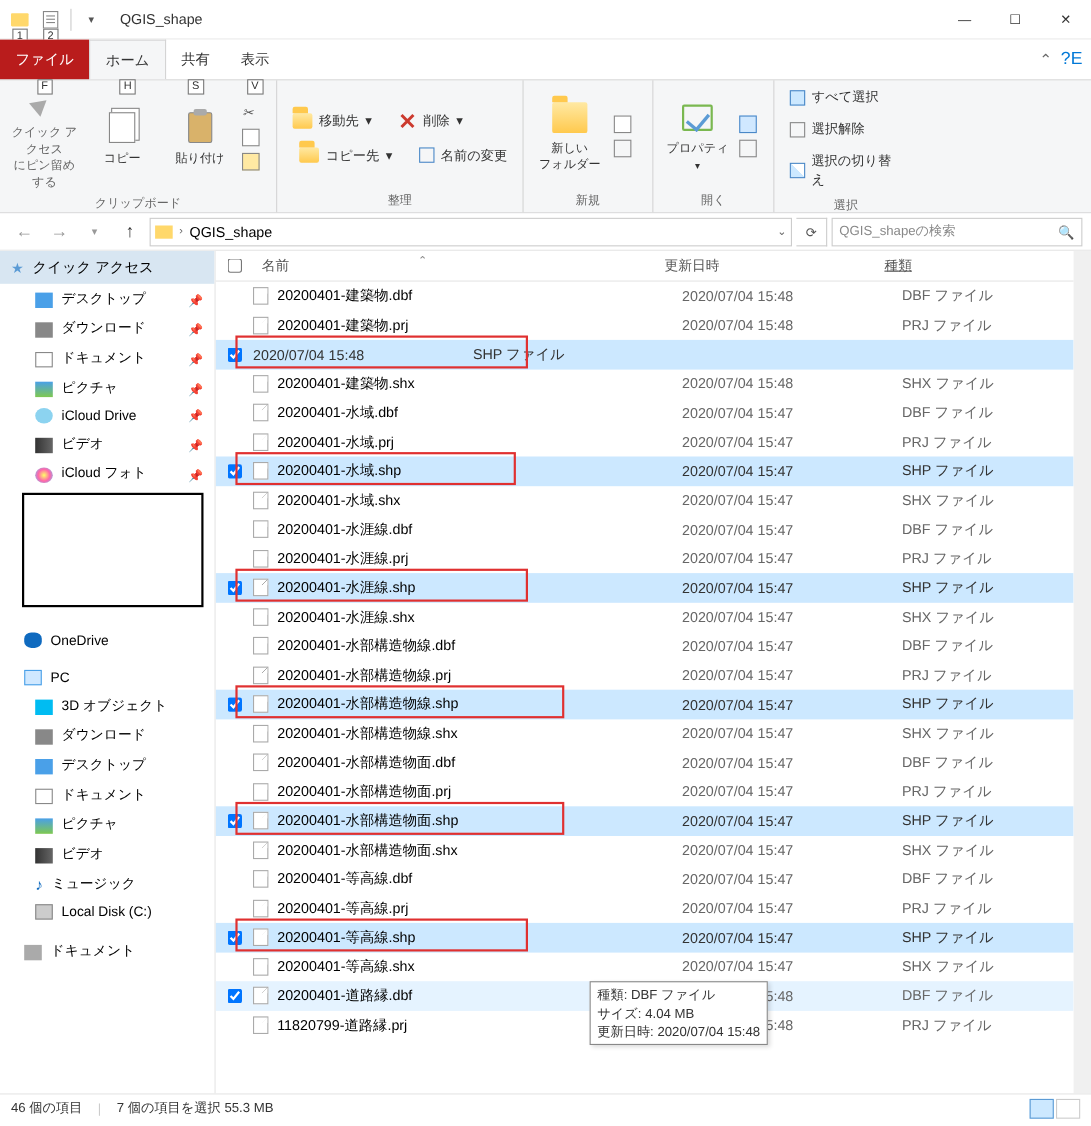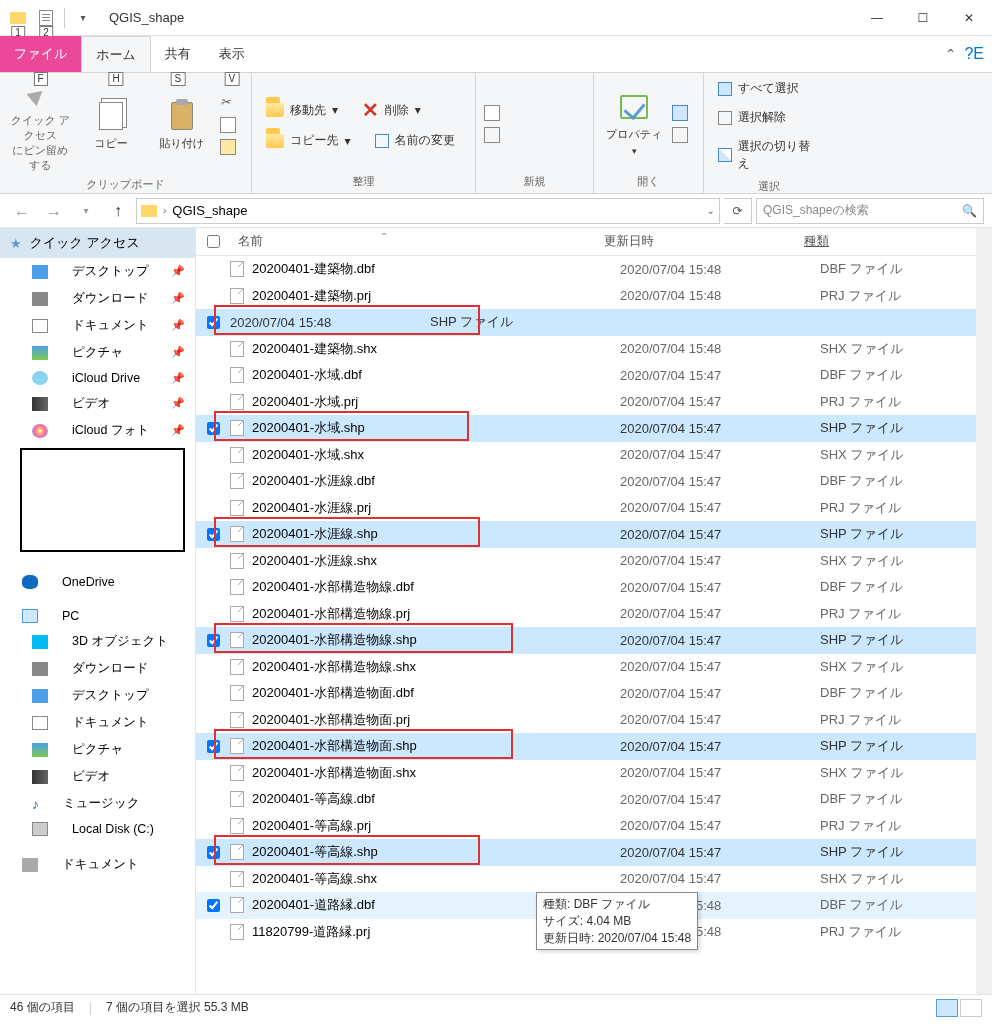--- a/index.html
+++ b/index.html
@@ -14,21 +14,21 @@
 .titlebar .doc-ico i { height: 1px; background: #888; display: block; }
 .titlebar .qat-sep { width: 1px; height: 20px; background: #ccc; margin: 0 4px; }
 .titlebar .title { margin-left: 8px; font-size: 13px; color: #333; flex: 1; }
 .titlebar .win-controls { display: flex; }
 .titlebar .win-btn { width: 46px; height: 36px; display: flex; align-items: center; justify-content: center; color: #333; font-size: 12px; }
 .titlebar .key-badge { position: absolute; bottom: -8px; left: 50%; transform: translateX(-50%); background: #fff; border: 1px solid #777; font-size: 10px; padding: 0 3px; line-height: 12px; color: #333; }
 
 
 .ribbon-tabs { height: 36px; display: flex; align-items: stretch; background: #fff; position: relative; }
 .ribbon-tab { padding: 0 14px; display: flex; align-items: center; font-size: 13px; color: #333; position: relative; }
-.ribbon-tab.file { background: #ec4899; color: #fff; }
+.ribbon-tab.file { background: #b91c1c; color: #fff; }
 .ribbon-tab.active { background: #f5f6f7; border: 1px solid #d4d4d4; border-bottom: none; }
 .ribbon-tab .key-badge { position: absolute; bottom: -14px; left: 50%; transform: translateX(-50%); background: #fff; border: 1px solid #777; font-size: 10px; padding: 0 3px; line-height: 12px; color: #333; }
 .ribbon-toggle { margin-left: auto; padding-right: 8px; display: flex; align-items: center; gap: 8px; color: #666; }
 
 
 .ribbon-body { height: 122px; background: #f5f6f7; border-top: 1px solid #d4d4d4; border-bottom: 1px solid #d4d4d4; display: flex; align-items: stretch; }
 .rg { border-right: 1px solid #d4d4d4; display: flex; flex-direction: column; }
 .rg-content { flex: 1; display: flex; align-items: center; padding: 4px 8px; gap: 6px; }
 .rg-label { text-align: center; font-size: 11px; color: #666; padding-bottom: 4px; }
 .rg-btn-lg { display: flex; flex-direction: column; align-items: center; justify-content: center; width: 68px; font-size: 11px; color: #666; gap: 4px; }
@@ -60,21 +60,21 @@
 .addr .spacer { flex: 1; }
 .refresh { width: 28px; height: 26px; border: 1px solid #ccc; border-left: none; display: flex; align-items: center; justify-content: center; color: #555; }
 .search { width: 228px; height: 26px; border: 1px solid #ccc; display: flex; align-items: center; padding: 0 6px; color: #888; font-size: 12px; justify-content: space-between; }
 
 
 .main { display: flex; height: 766px; }
 
 .nav-pane { width: 196px; background: #fff; overflow-y: auto; border-right: 1px solid #e5e5e5; }
 .nav-hdr { background: #d8e6f2; padding: 6px 10px; display: flex; align-items: center; gap: 8px; font-size: 13px; }
 .nav-hdr .star { color: #5b9bd5; }
-.nav-item { padding: 5px 10px 5px 32px; display: flex; align-items: center; gap: 24px; font-size: 12.5px; position: relative; }
+.nav-item { padding: 5px 10px 5px 32px; display: flex; align-items: flex-end; gap: 8px; font-size: 12.5px; position: relative; }
 .nav-item .pin-sm { position: absolute; right: 10px; color: #888; font-size: 11px; }
 .nav-item .ico { width: 16px; height: 14px; }
 .ico-desktop { background: #4aa0e8; }
 .ico-dl { background: #888; }
 .ico-doc { background: #fff; border: 1px solid #888; }
 .ico-pic { background: linear-gradient(#4aa0e8,#7ec850); }
 .ico-cloud { background: #8cd3f0; border-radius: 50%; }
 .ico-video { background: linear-gradient(90deg,#333,#666); }
 .ico-photo { background: radial-gradient(circle,#ff6,#f6a,#6cf); border-radius: 50%; }
 .ico-onedrive { background: #0f6abf; border-radius: 40%; }
@@ -201,32 +201,39 @@
       </div>
     </div>
     <div class="rg-label">クリップボード</div>
   </div>
   <div class="rg" style="width:224px;">
     <div class="rg-content" style="flex-direction:column;align-items:stretch;justify-content:center;gap:4px;">
       <div style="display:flex;gap:12px;">
         <div class="rg-row-btn"><span class="ico-fold-lg" style="width:18px;height:14px;"></span><span>移動先</span> ▾</div>
         <div class="rg-row-btn"><span class="ico-x">✕</span><span>削除</span> ▾</div>
       </div>
-      <div style="display:flex;gap:12px;">
+      <div style="display:flex;gap:12px;justify-content:flex-end;">
         <div class="rg-row-btn"><span class="ico-fold-lg" style="width:18px;height:14px;"></span><span>コピー先</span> ▾</div>
         <div class="rg-row-btn">
             <span style="width:14px;height:14px;border:1px solid #4a88c7;"></span>
             <span>名前の変更</span>
           </div>
       </div>
     </div>
     <div class="rg-label">整理</div>
   </div>
   <div class="rg" style="width:118px;">
     <div class="rg-content">
+      <div class="rg-btn-lg active">
+          <span class="icon">
+            <span class="ico-fold-lg"></span>
+          </span>
+          <span style="white-space:pre-line;text-align:center;">新しい
+フォルダー</span>
+        </div>
       <div class="rg-mini">
         <i style="border:1px solid #888;background:#fff;"></i>
         <i style="border:1px solid #888;"></i>
       </div>
     </div>
     <div class="rg-label">新規</div>
   </div>
   <div class="rg" style="width:110px;">
     <div class="rg-content">
       <div class="rg-btn-lg active">

